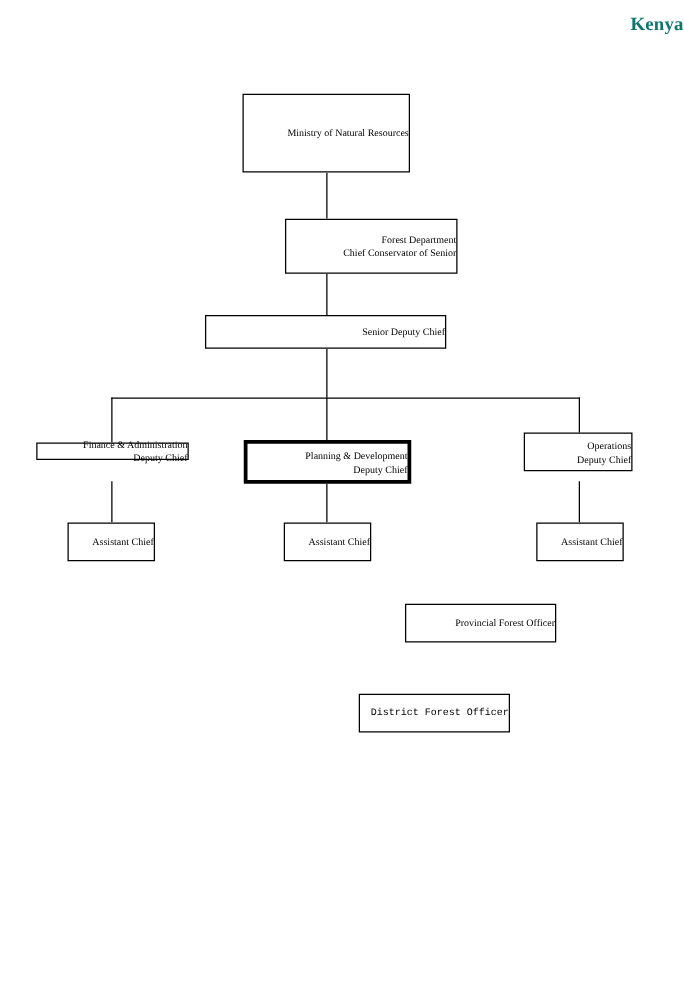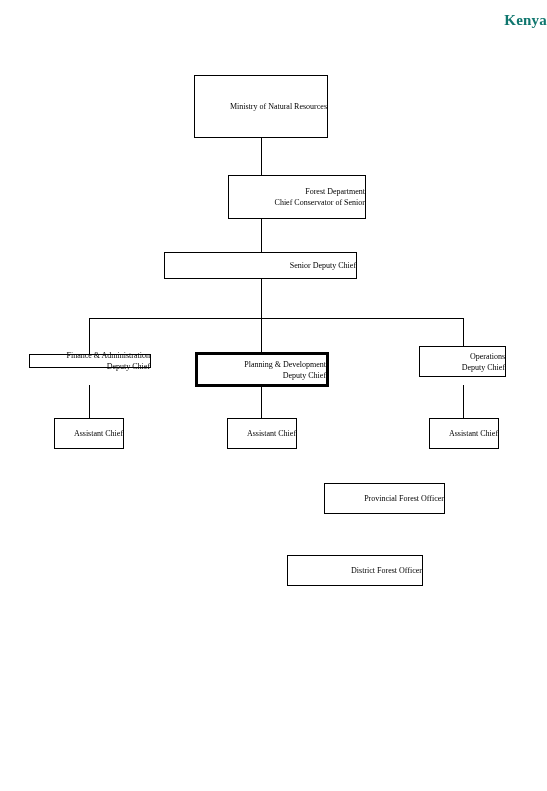--- a/index.html
+++ b/index.html
@@ -127,17 +127,17 @@
   </div>
 
   <div class="node" style="left:429px; top:418px; width:70px; height:31px;">
     <span class="line">Assistant Chief</span>
   </div>
 
   <div class="node" style="left:284px; top:483px; width:121px; height:31px;margin-left:40px;">
     <span class="line">Provincial Forest Officer</span>
   </div>
 
-  <div class="node" style="left:287px; top:555px; width:136px; height:31px;">
+  <div class="node" style="left:287px; top:555px; width:121px; height:31px;font-family:Liberation Mono, monospace;">
     <span class="line">District Forest Officer</span>
   </div>
 
 </div>
 
 </body></html>

